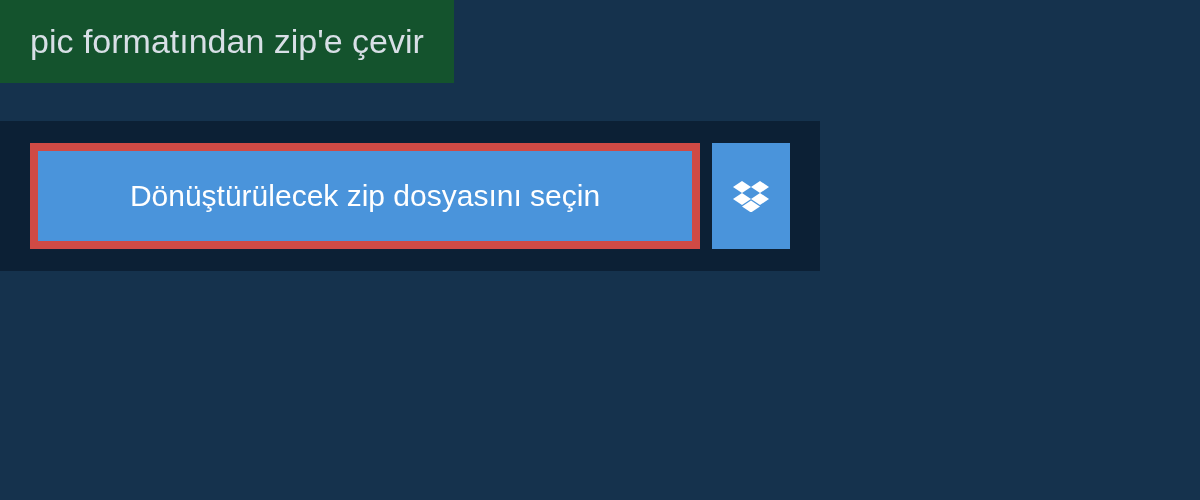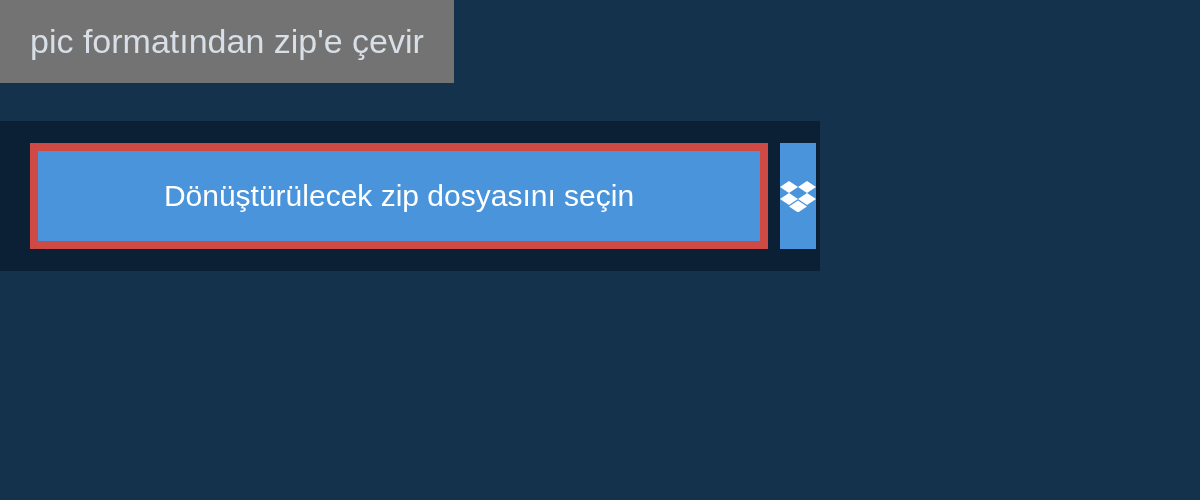--- a/index.html
+++ b/index.html
@@ -8,21 +8,21 @@
       box-sizing: border-box;
     }
     body {
       width: 1200px;
       height: 500px;
       background: #15324d;
       font-family: -apple-system, BlinkMacSystemFont, "Segoe UI", Arial, sans-serif;
       overflow: hidden;
     }
     .header-bar {
-      background: #737373;
+      background: #14532d;
       display: inline-block;
       padding: 22px 30px;
       margin-left: 0;
     }
     .header-title {
       color: #d8dfe6;
       font-size: 34px;
       font-weight: 300;
     }
     .content-area {
@@ -41,21 +41,21 @@
       border: 8px solid #d04a45;
       padding: 28px 32px;
       color: #ffffff;
       font-size: 30px;
       font-weight: 300;
       cursor: pointer;
       display: flex;
       align-items: center;
       justify-content: center;
       flex: 0 0 auto;
-      width: 738px;
+      width: 670px;
     }
     .dropbox-button {
       background: #4a94db;
       width: 108px;
       display: flex;
       align-items: center;
       justify-content: center;
       cursor: pointer;
     }
     .dropbox-icon {

